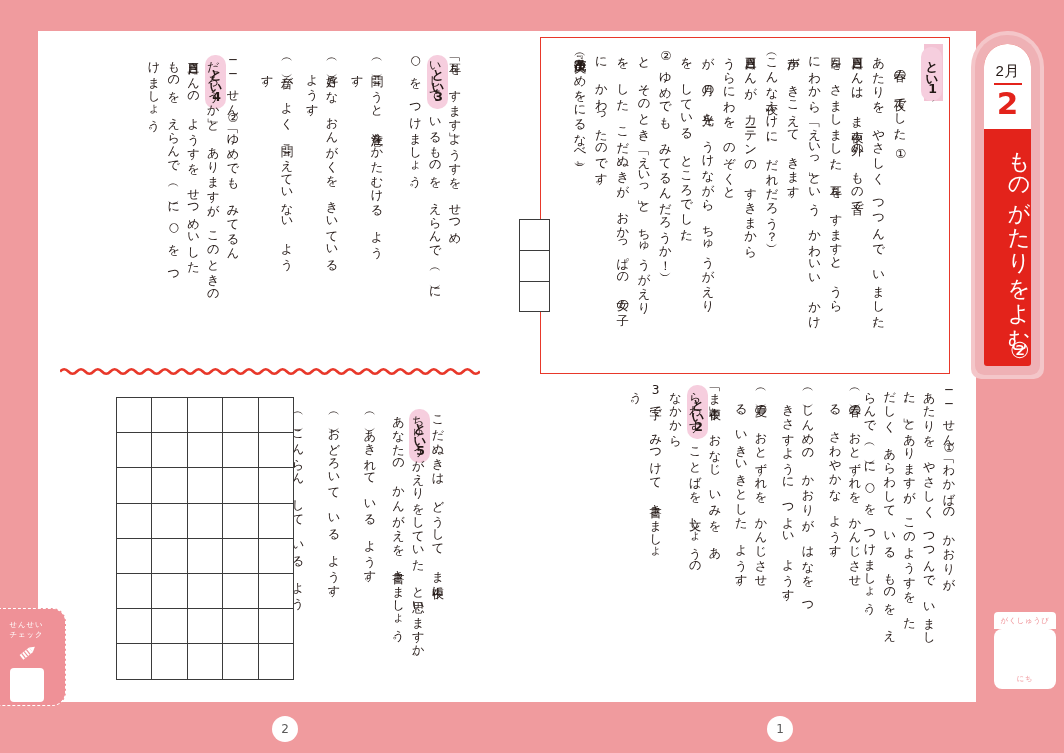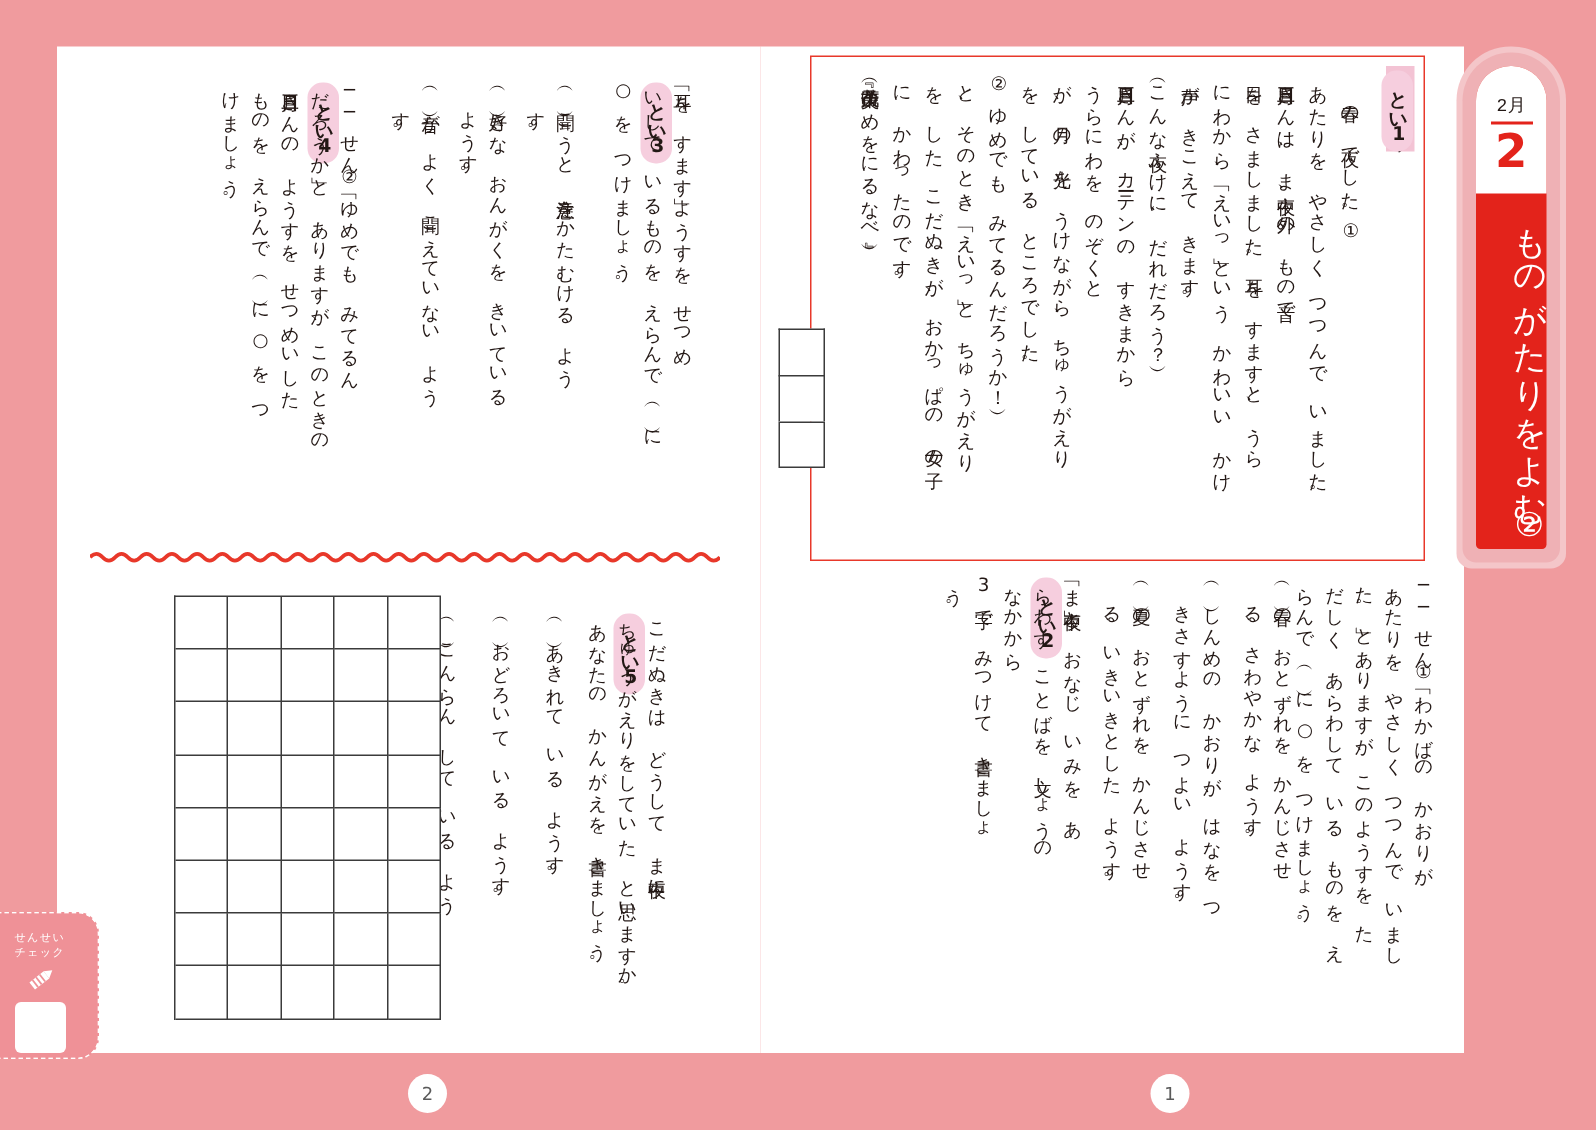--- a/index.html
+++ b/index.html
@@ -127,22 +127,22 @@
   }
   #chapter-month-wrap {
     position: absolute;
     left: 0; top: 0;
     width: 47px; height: 85px;
     background: #ffffff;
     border-radius: 23px 23px 0 0;
     text-align: center;
   }
   #chapter-month {
-    font-family: Liberation Mono, monospace;
-    font-size: 12px; color:#231815;
+    font-family: Liberation Sans, sans-serif;
+    font-size: 15px; color:#231815;
     padding-top: 18px; letter-spacing: .02em;
   }
   #chapter-month-rule {
     width: 28px; height: 1.6px; background: #e3231b;
     margin: 2px auto 0 auto;
   }
   #chapter-num {
     font-family: "DejaVu Sans", "Liberation Sans", sans-serif;
     font-size: 31px; font-weight: bold; color: #e3231b;
     line-height: 1; margin-top: 3px;
@@ -378,17 +378,23 @@
         <rect x="4" y="7" width="12" height="6" fill="#ffffff"></rect>
         <polygon points="16,7 21,10 16,13" fill="#ffffff"></polygon>
         <rect x="6" y="7" width="1.2" height="6" fill="#ef9197"></rect>
         <rect x="9" y="7" width="1.2" height="6" fill="#ef9197"></rect>
         <rect x="12" y="7" width="1.2" height="6" fill="#ef9197"></rect>
       </g>
     </svg>
     <div id="teacher-box"></div>
   </div>
 
+  <div id="date-tab">
+    <div id="date-label">がくしゅうび</div>
+    <div id="date-box">
+      <div id="date-unit">にち</div>
+    </div>
+  </div>
 
   <div class="pagenum" id="pagenum-left">2</div>
   <div class="pagenum" id="pagenum-right">1</div>
 
 </div>
 
 </body></html>

